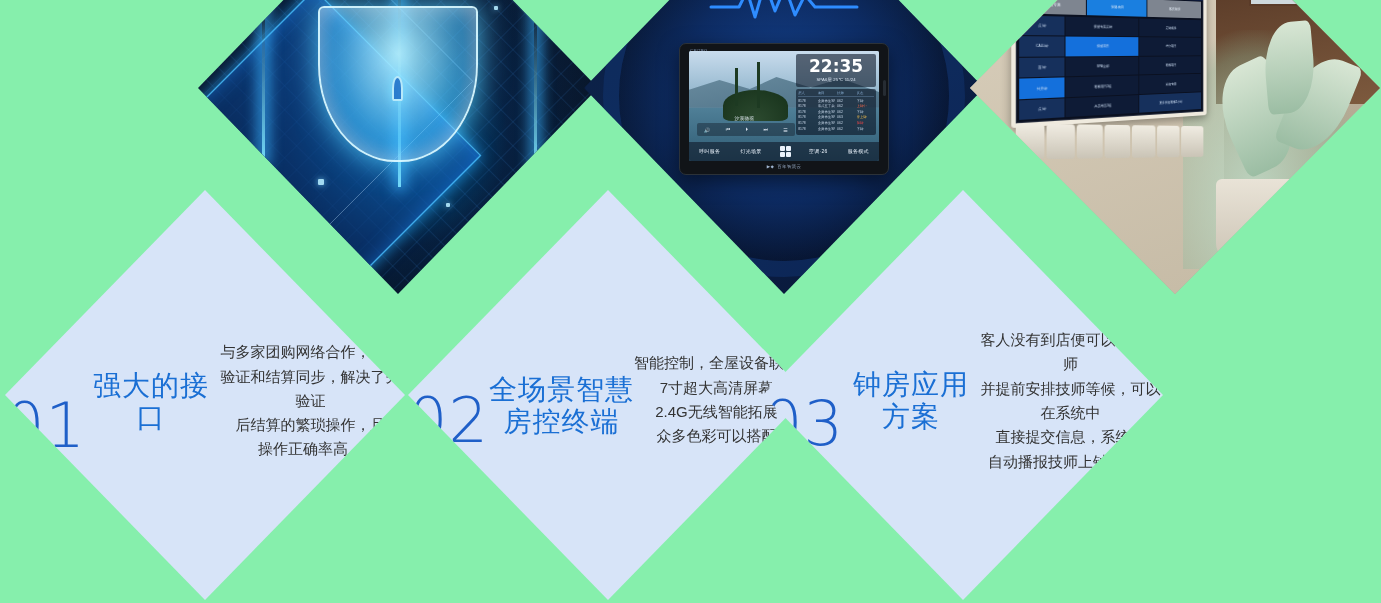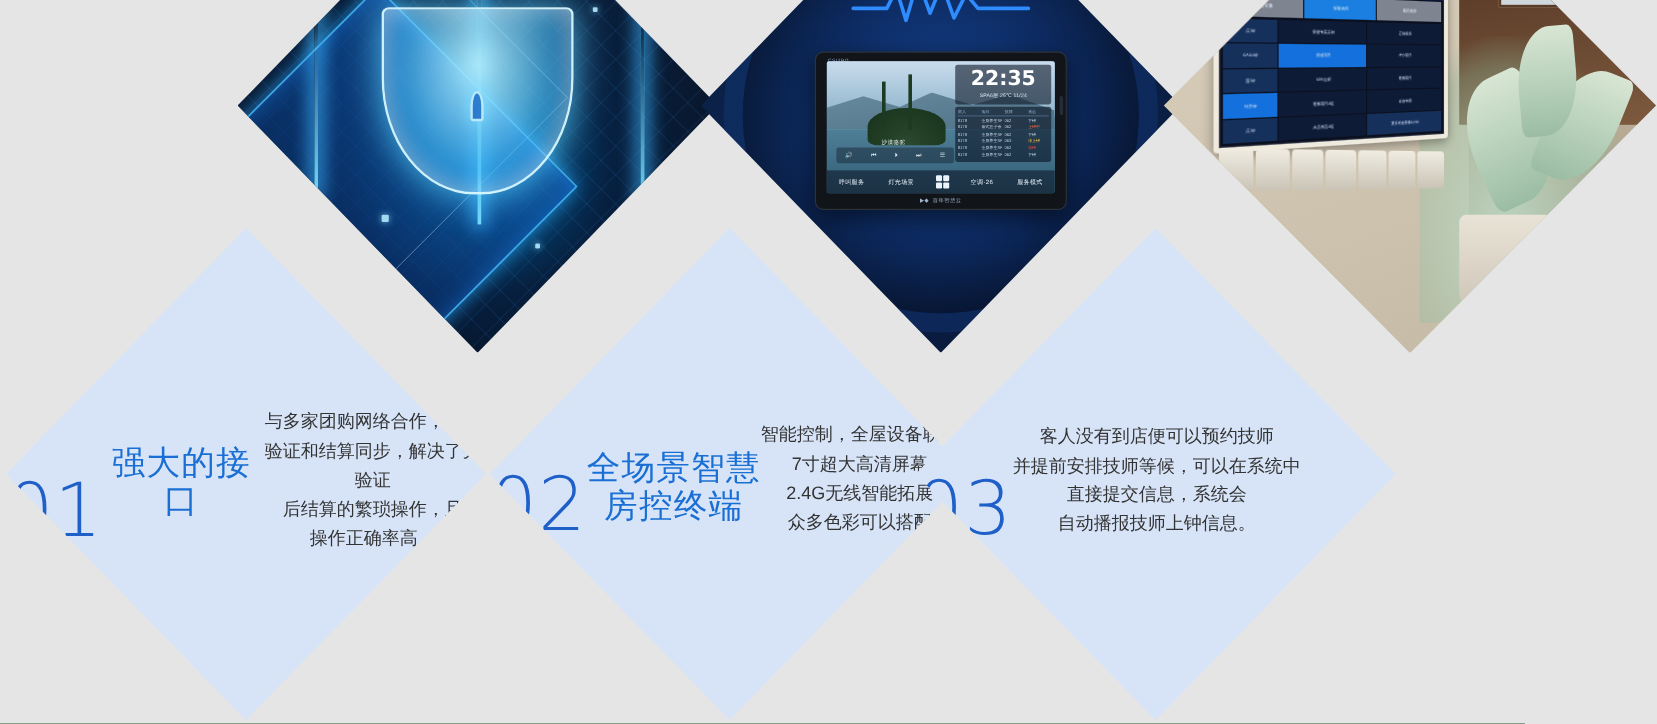--- a/index.html
+++ b/index.html
@@ -7,21 +7,21 @@
   html, body {
     width: 1381px; height: 603px;
     overflow: hidden;
     background: #4a7050;
     font-family: "Liberation Sans", "DejaVu Sans", sans-serif;
   }
   #stage {
     position: relative;
     width: 1381px;
     height: 603px;
-    background: #e5e5e5;
+    background: #86efac;
   }
 
   
   .diamond {
     position: absolute;
     clip-path: polygon(50% 0%, 100% 50%, 50% 100%, 0% 50%);
     -webkit-clip-path: polygon(50% 0%, 100% 50%, 50% 100%, 0% 50%);
     overflow: hidden;
   }
 
@@ -444,19 +444,20 @@
     <div class="title">全场景智慧
 房控终端</div>
     <div class="body">智能控制，全屋设备联动
 7寸超大高清屏幕
 2.4G无线智能拓展
 众多色彩可以搭配</div>
   </div>
 
   <div class="diamond card" id="card3">
     <div class="num">03</div>
+    <div class="title">钟房应用方案</div>
     <div class="body">客人没有到店便可以预约技师
 并提前安排技师等候，可以在系统中
 直接提交信息，系统会
 自动播报技师上钟信息。</div>
   </div>
 
 </div>
 
 </body></html>

